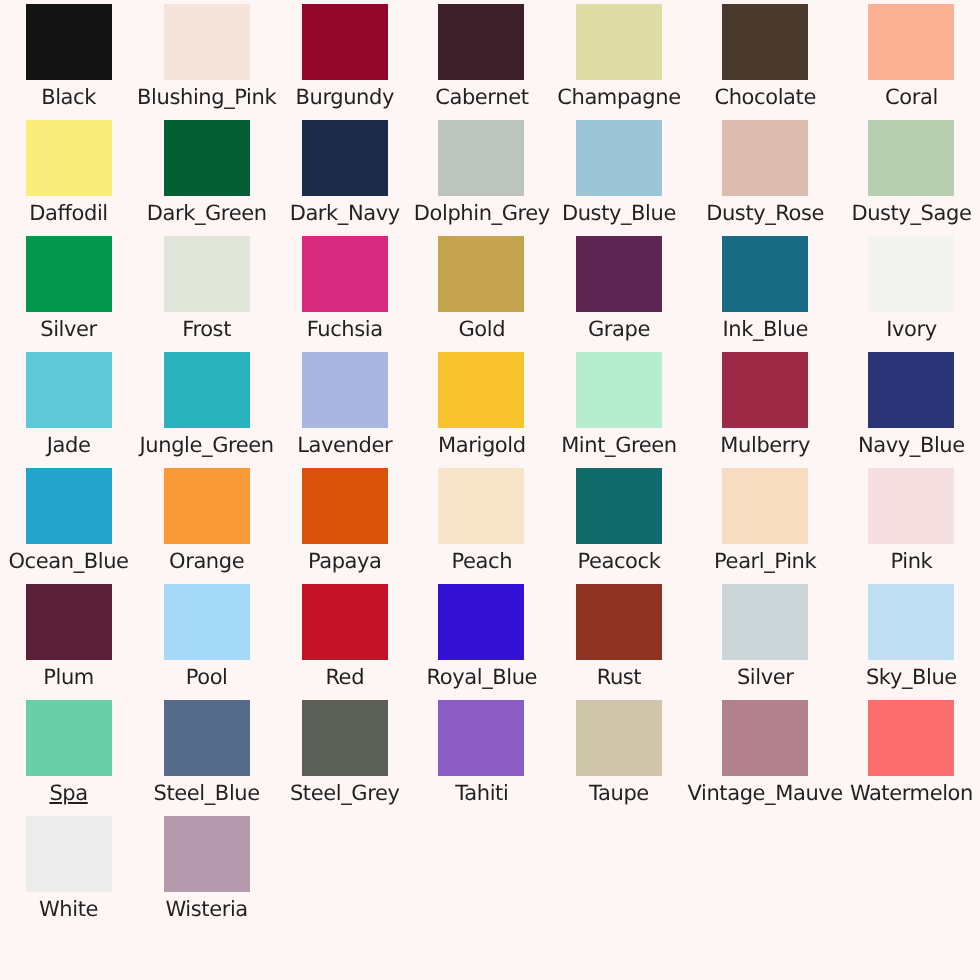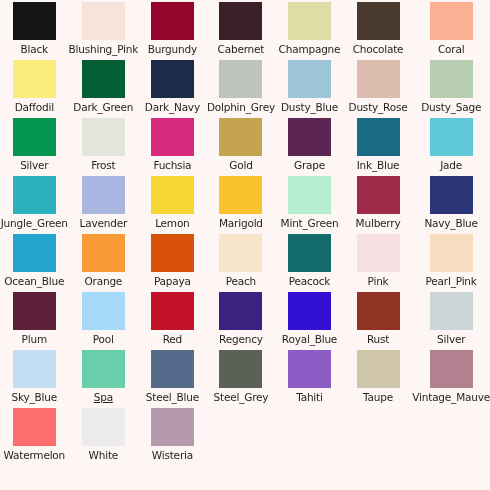--- a/index.html
+++ b/index.html
@@ -122,36 +122,36 @@
     </div>
     <div class="swatch-cell">
       <div class="swatch-chip" x-color="#5d2652" style="background: rgb(93, 38, 82);"></div>
       <div class="swatch-label" style="color: rgb(35, 31, 31);">Grape</div>
     </div>
     <div class="swatch-cell">
       <div class="swatch-chip" x-color="#196a83" style="background: rgb(25, 106, 131);"></div>
       <div class="swatch-label" style="color: rgb(35, 31, 31);">Ink_Blue</div>
     </div>
     <div class="swatch-cell">
+      <div class="swatch-chip" x-color="#f3f4ef" style="background: rgb(243, 244, 239);"></div>
+      <div class="swatch-label" style="color: rgb(35, 31, 31);">Ivory</div>
+    </div>
+    <div class="swatch-cell">
       <div class="swatch-chip" x-color="#5fc9d8" style="background: rgb(95, 201, 216);"></div>
       <div class="swatch-label" style="color: rgb(35, 31, 31);">Jade</div>
     </div>
     <div class="swatch-cell">
       <div class="swatch-chip" x-color="#2ab2bd" style="background: rgb(42, 178, 189);"></div>
       <div class="swatch-label" style="color: rgb(35, 31, 31);">Jungle_Green</div>
     </div>
     <div class="swatch-cell">
       <div class="swatch-chip" x-color="#a8b6e0" style="background: rgb(168, 182, 224);"></div>
       <div class="swatch-label" style="color: rgb(35, 31, 31);">Lavender</div>
     </div>
     <div class="swatch-cell">
-      <div class="swatch-chip" x-color="#f7d634" style="background: rgb(247, 214, 52);"></div>
-      <div class="swatch-label" style="color: rgb(35, 31, 31);">Lemon</div>
-    </div>
-    <div class="swatch-cell">
       <div class="swatch-chip" x-color="#f9c32e" style="background: rgb(249, 195, 46);"></div>
       <div class="swatch-label" style="color: rgb(35, 31, 31);">Marigold</div>
     </div>
     <div class="swatch-cell">
       <div class="swatch-chip" x-color="#b6edce" style="background: rgb(182, 237, 206);"></div>
       <div class="swatch-label" style="color: rgb(35, 31, 31);">Mint_Green</div>
     </div>
     <div class="swatch-cell">
       <div class="swatch-chip" x-color="#9d2a46" style="background: rgb(157, 42, 70);"></div>
       <div class="swatch-label" style="color: rgb(35, 31, 31);">Mulberry</div>
@@ -174,42 +174,38 @@
     </div>
     <div class="swatch-cell">
       <div class="swatch-chip" x-color="#f6e5c8" style="background: rgb(246, 229, 200);"></div>
       <div class="swatch-label" style="color: rgb(35, 31, 31);">Peach</div>
     </div>
     <div class="swatch-cell">
       <div class="swatch-chip" x-color="#126b6b" style="background: rgb(18, 107, 107);"></div>
       <div class="swatch-label" style="color: rgb(35, 31, 31);">Peacock</div>
     </div>
     <div class="swatch-cell">
+      <div class="swatch-chip" x-color="#f7dcc0" style="background: rgb(247, 220, 192);"></div>
+      <div class="swatch-label" style="color: rgb(35, 31, 31);">Pearl_Pink</div>
+    </div>
+    <div class="swatch-cell">
       <div class="swatch-chip" x-color="#f6dfe0" style="background: rgb(246, 223, 224);"></div>
       <div class="swatch-label" style="color: rgb(35, 31, 31);">Pink</div>
     </div>
     <div class="swatch-cell">
-      <div class="swatch-chip" x-color="#f7dcc0" style="background: rgb(247, 220, 192);"></div>
-      <div class="swatch-label" style="color: rgb(35, 31, 31);">Pearl_Pink</div>
-    </div>
-    <div class="swatch-cell">
       <div class="swatch-chip" x-color="#5c2038" style="background: rgb(92, 32, 56);"></div>
       <div class="swatch-label" style="color: rgb(35, 31, 31);">Plum</div>
     </div>
     <div class="swatch-cell">
       <div class="swatch-chip" x-color="#a5d9f8" style="background: rgb(165, 217, 248);"></div>
       <div class="swatch-label" style="color: rgb(35, 31, 31);">Pool</div>
     </div>
     <div class="swatch-cell">
       <div class="swatch-chip" x-color="#c41228" style="background: rgb(196, 18, 40);"></div>
       <div class="swatch-label" style="color: rgb(35, 31, 31);">Red</div>
-    </div>
-    <div class="swatch-cell">
-      <div class="swatch-chip" x-color="#3c2280" style="background: rgb(60, 34, 128);"></div>
-      <div class="swatch-label" style="color: rgb(35, 31, 31);">Regency</div>
     </div>
     <div class="swatch-cell">
       <div class="swatch-chip" x-color="#3211d4" style="background: rgb(50, 17, 212);"></div>
       <div class="swatch-label" style="color: rgb(35, 31, 31);">Royal_Blue</div>
     </div>
     <div class="swatch-cell">
       <div class="swatch-chip" x-color="#8f3322" style="background: rgb(143, 51, 34);"></div>
       <div class="swatch-label" style="color: rgb(35, 31, 31);">Rust</div>
     </div>
     <div class="swatch-cell">

